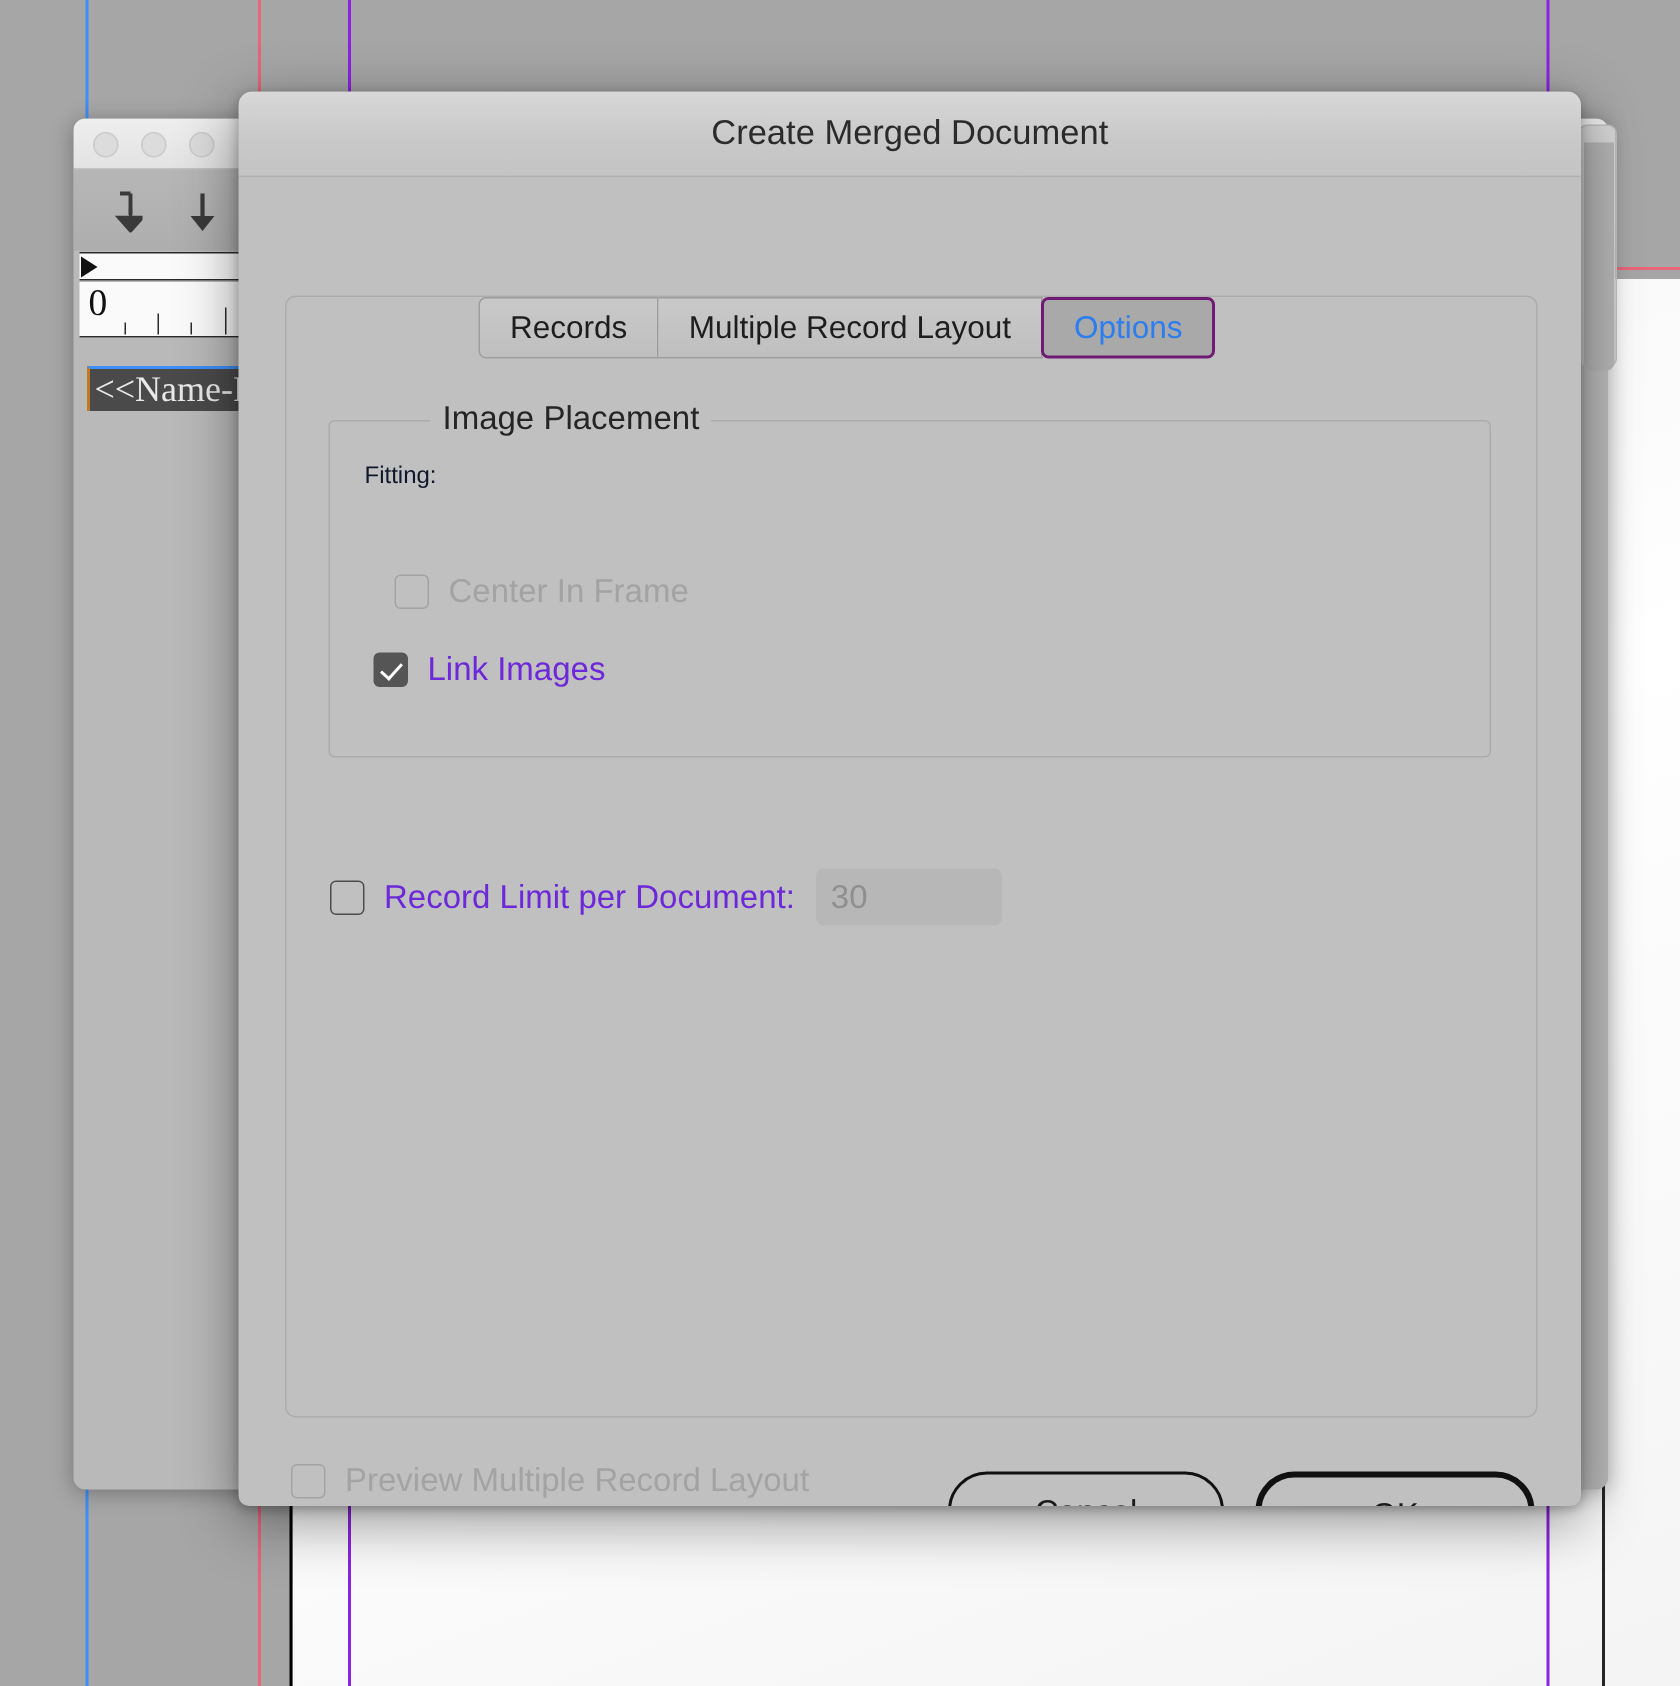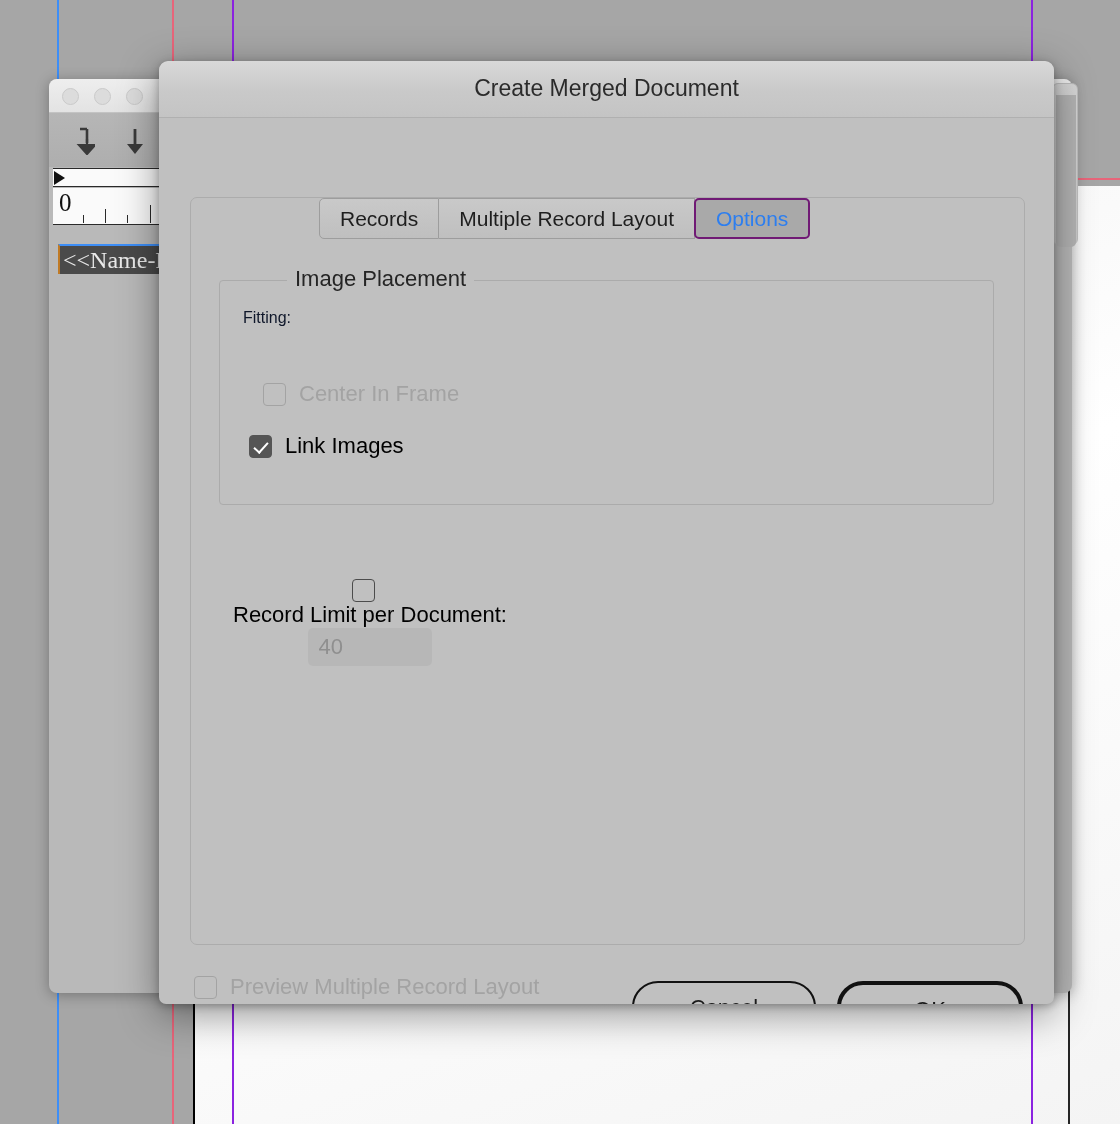--- a/index.html
+++ b/index.html
@@ -362,21 +362,21 @@
     position: absolute;
     left: 7px; top: 3px;
     width: 6px; height: 12px;
     border: solid #ffffff;
     border-width: 0 2.6px 2.6px 0;
     transform: rotate(42deg);
   }
   .cb-label {
     margin-left: 13px;
     font-size: 22px;
-    color: #000000;
+    color: #6d28d9;
     white-space: nowrap;
   }
   .disabled .cbox { border-color: #a3a3a3; }
   .disabled .cb-label { color: #a3a3a3; }
 
   
   .num-field {
     width: 124px;
     height: 38px;
     background: #b7b7b7;
@@ -519,24 +519,24 @@
       <span class="cbox"></span>
       <span class="cb-label">Center In Frame</span>
     </div>
 
     <div class="cb-row" style="left:90px; top:315px;">
       <span class="cbox checked"></span>
       <span class="cb-label">Link Images</span>
     </div>
 
 
-    <div class="cb-row" style="left:61px; top:461px;flex-direction:column;">
+    <div class="cb-row" style="left:61px; top:461px;">
       <span class="cbox"></span>
       <span class="cb-label">Record Limit per Document:</span>
-      <span class="num-field">40</span>
+      <span class="num-field">30</span>
     </div>
 
     <div class="cb-row disabled preview-row">
       <span class="cbox"></span>
       <span class="cb-label">Preview Multiple Record Layout</span>
     </div>
 
     <div class="btn-row">
       <div class="btn">
         <span>Cancel</span>

